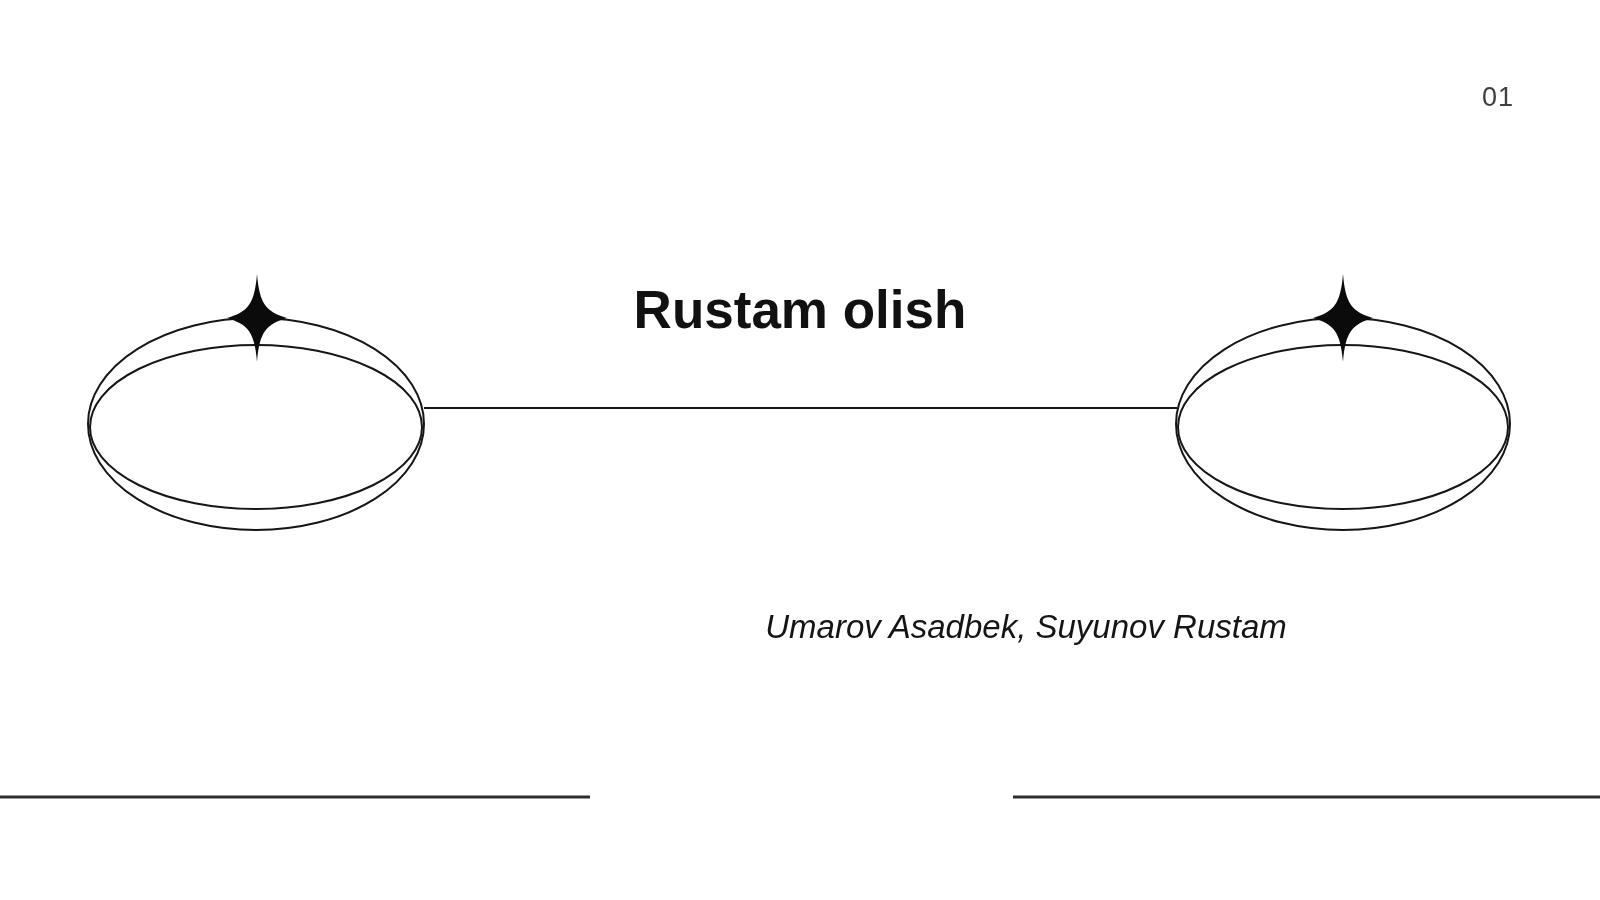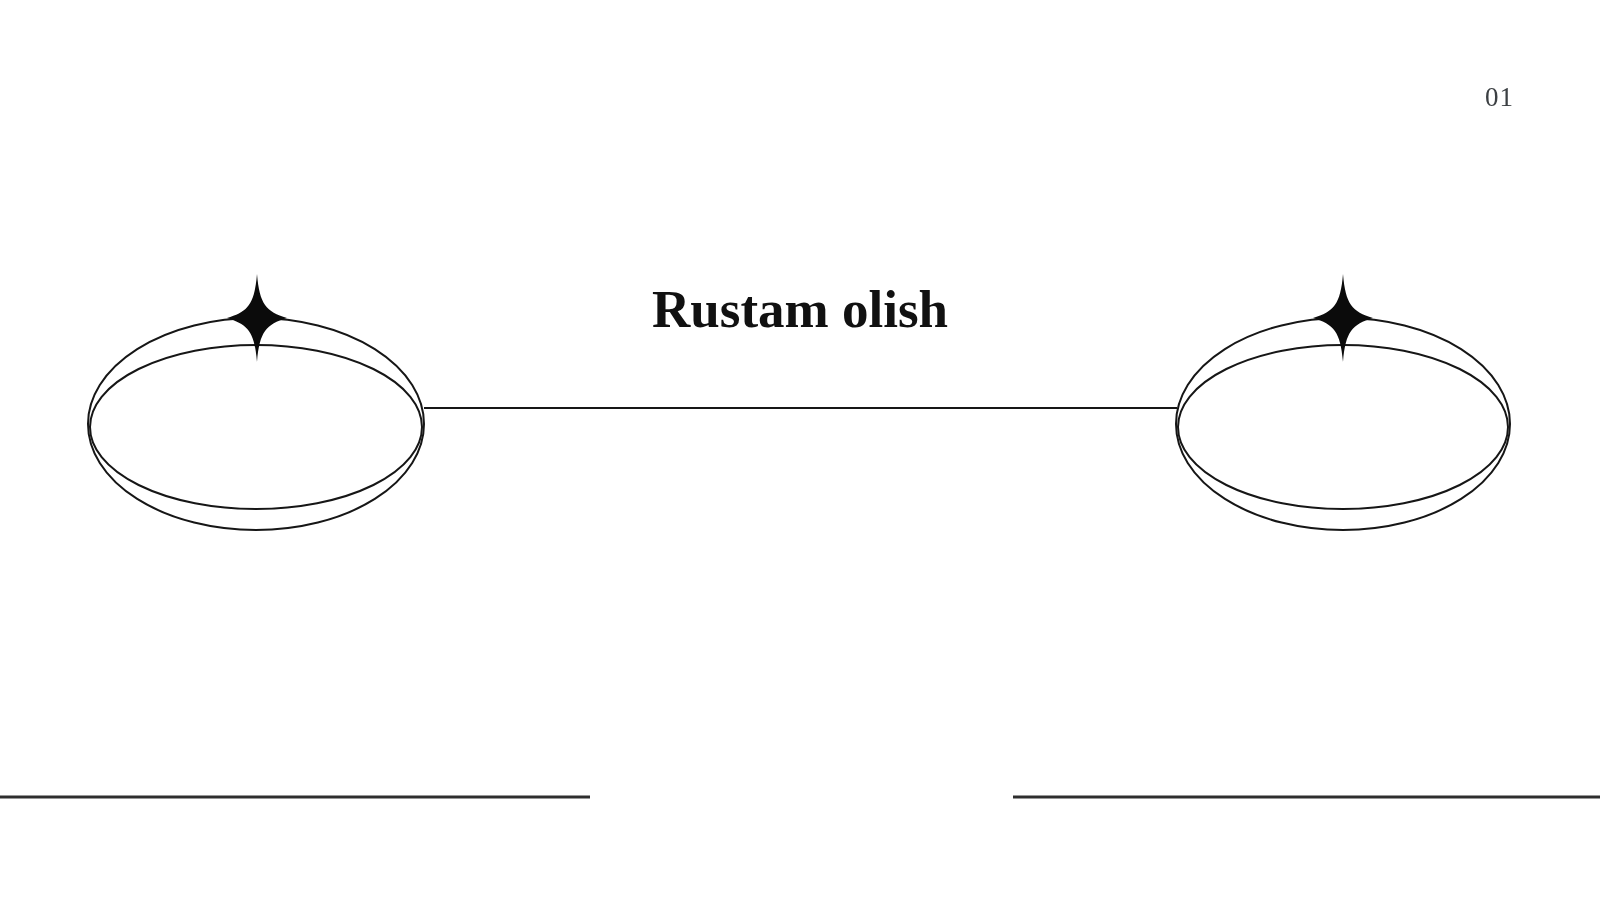--- a/index.html
+++ b/index.html
@@ -6,21 +6,21 @@
     margin: 0;
     padding: 0;
     background: #ffffff;
   }
   .slide {
     position: relative;
     width: 1600px;
     height: 900px;
     background: #ffffff;
     overflow: hidden;
-    font-family: Liberation Serif, serif;
+    font-family: Liberation Sans, sans-serif;
   }
   .page-number {
     position: absolute;
     top: 84px;
     right: 86px;
     font-size: 27px;
     line-height: 1;
     color: #3c4043;
     letter-spacing: 1px;
   }
@@ -79,14 +79,15 @@
 
     <path transform="translate(257,318)" d="M 0 -44 C 2.6 -13.5 9 -6.5 30 0 C 9 6.5 2.6 13.5 0 44 C -2.6 13.5 -9 6.5 -30 0 C -9 -6.5 -2.6 -13.5 0 -44 Z" fill="#0b0b0b"></path>
     <path transform="translate(1343,318)" d="M 0 -44 C 2.6 -13.5 9 -6.5 30 0 C 9 6.5 2.6 13.5 0 44 C -2.6 13.5 -9 6.5 -30 0 C -9 -6.5 -2.6 -13.5 0 -44 Z" fill="#0b0b0b"></path>
 
     <line x1="0" y1="797" x2="590" y2="797" stroke="#2e2e2e" stroke-width="3"></line>
     <line x1="1013" y1="797" x2="1600" y2="797" stroke="#2e2e2e" stroke-width="3"></line>
   </svg>
 
   <div class="slide-title">Rustam olish</div>
 
+  <div class="slide-authors">Umarov Asadbek, Suyunov Rustam</div>
 
 </div>
 
 </body></html>

